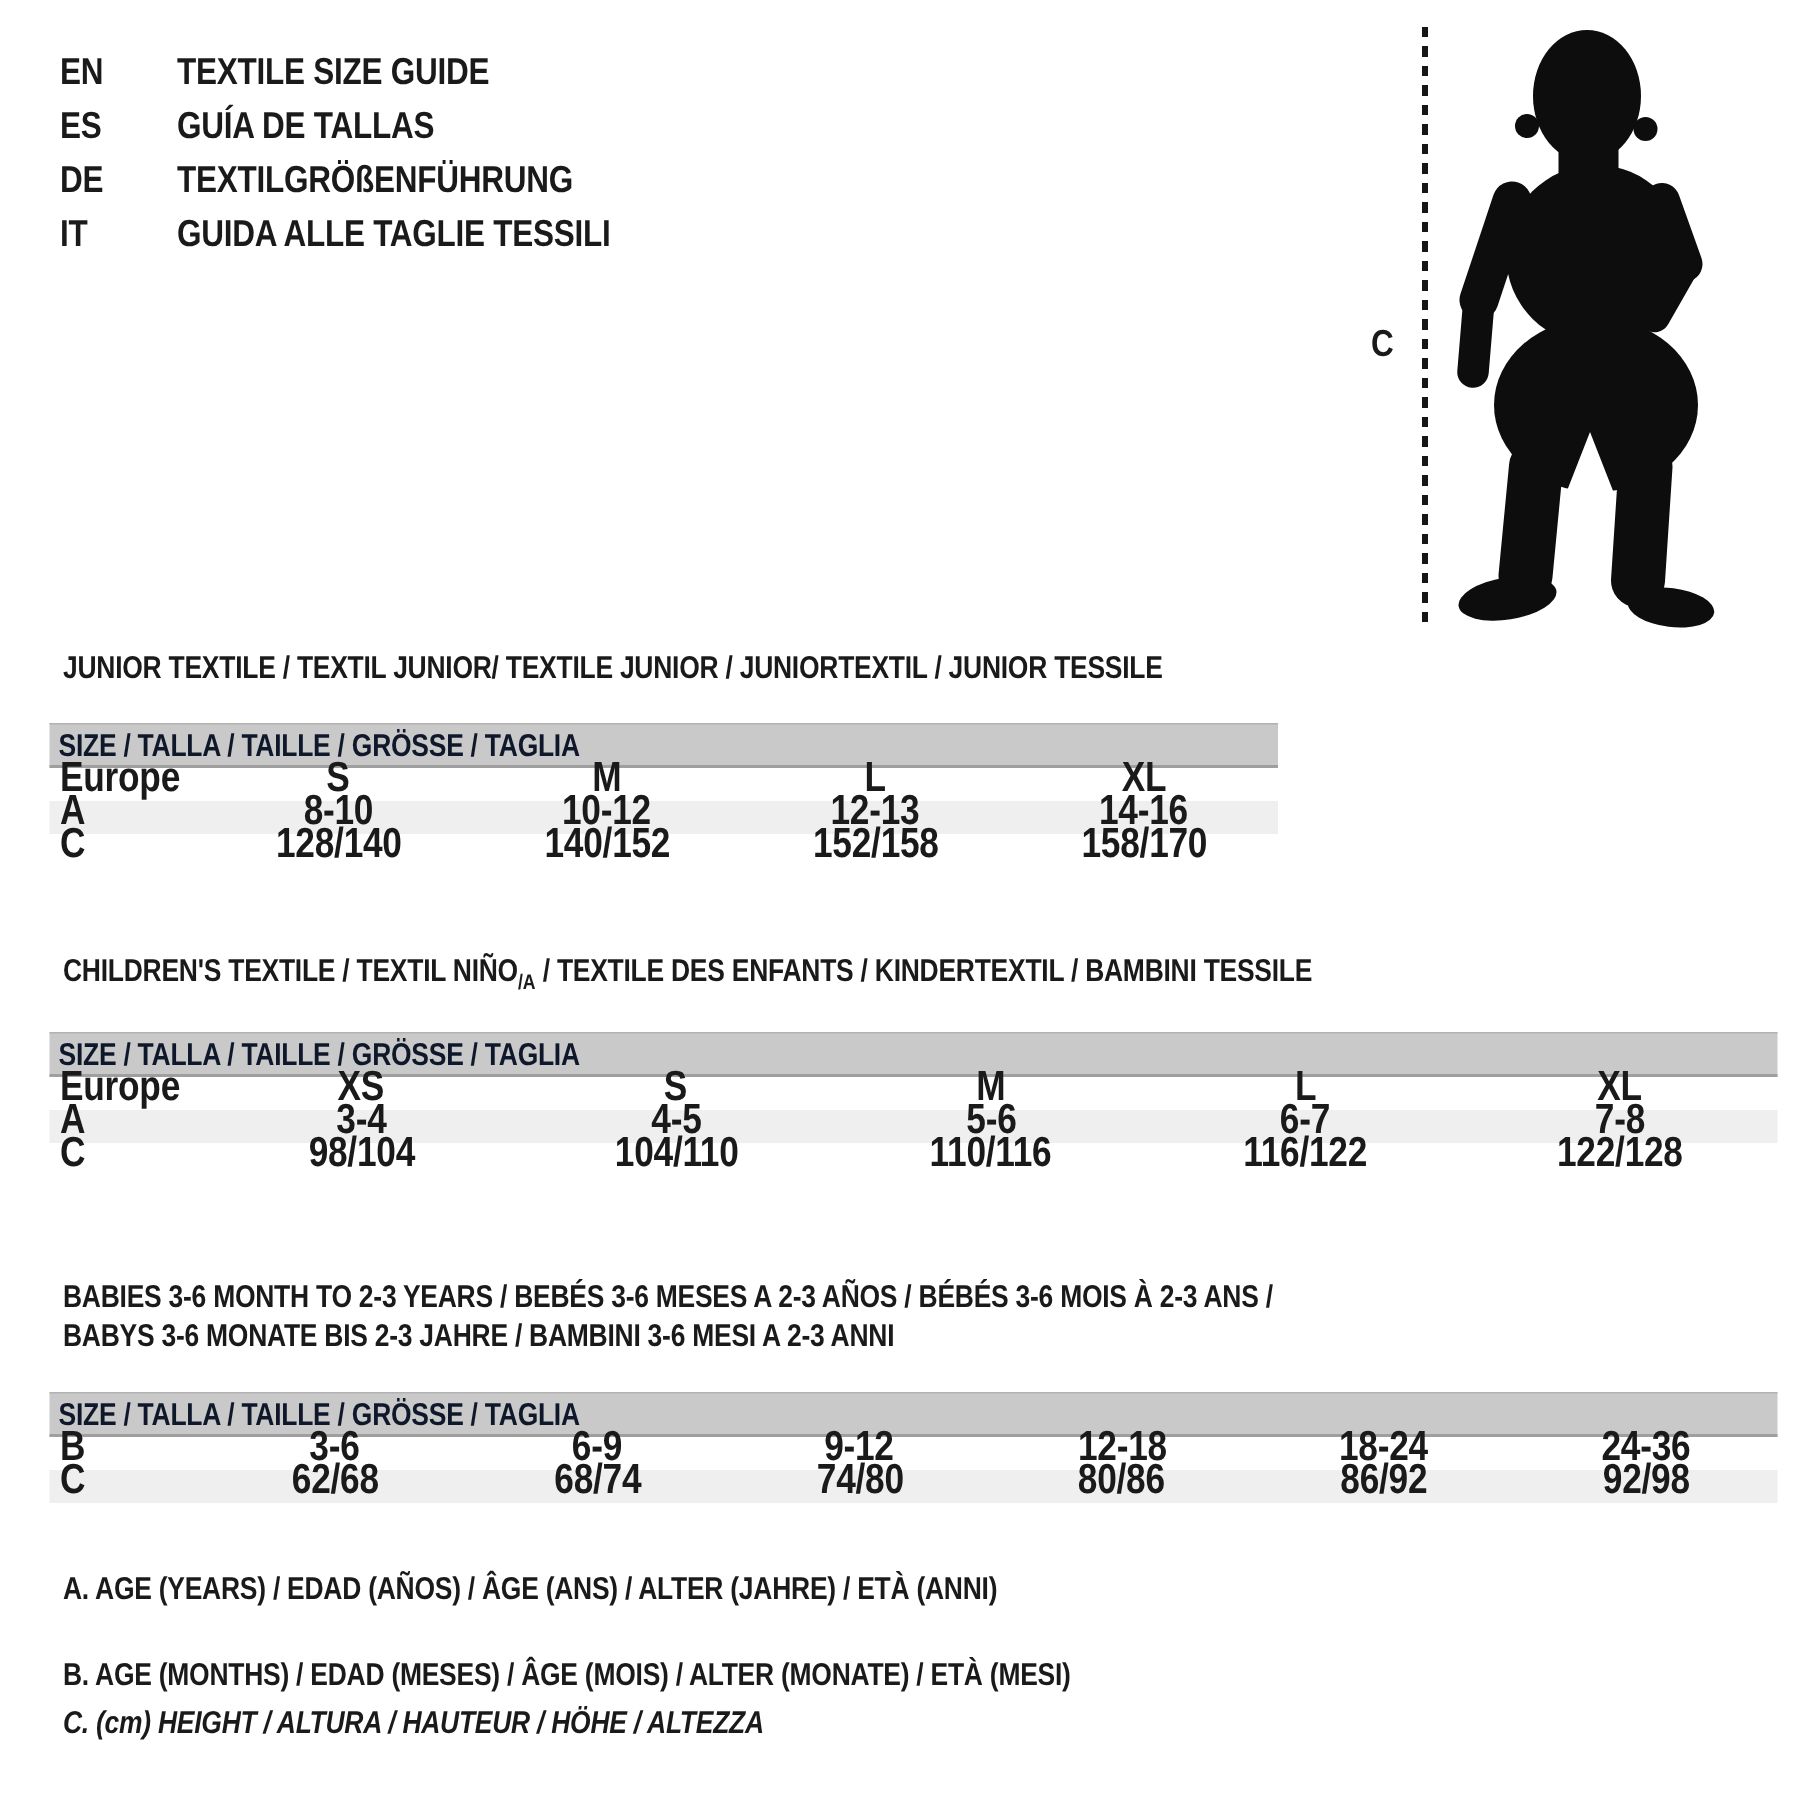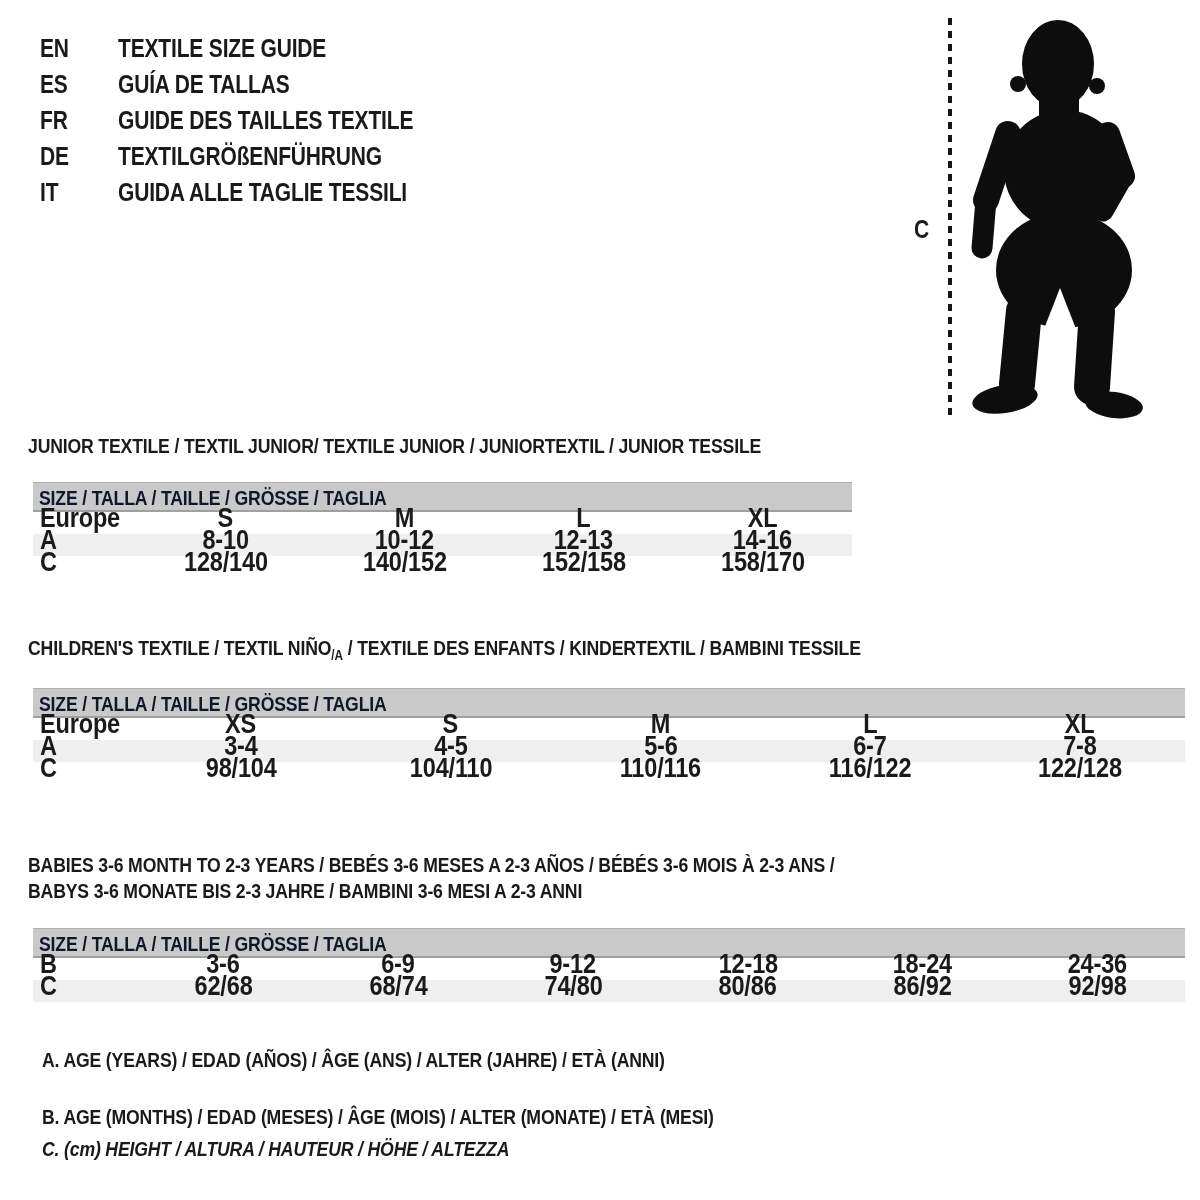--- a/index.html
+++ b/index.html
@@ -20,21 +20,21 @@
 
   
   .measure-line{
     position:absolute;left:948px;top:18px;width:4px;height:397px;
     background:repeating-linear-gradient(to bottom,#161616 0 7px,transparent 7px 13px);
   }
   .measure-label{position:absolute;left:914px;top:215px;font-size:25px;}
   .silhouette{position:absolute;left:960px;top:18px;}
 
   
-  .sec-title{position:absolute;left:28px;font-size:21px;line-height:24px;}
+  .sec-title{position:absolute;left:42px;font-size:21px;line-height:24px;}
   .sub{font-size:14px;vertical-align:-5px;letter-spacing:0;}
 
   
   .table{position:absolute;left:33px;}
   .tband{
     height:30px;line-height:30px;background:#c9c9c9;color:#0f172a;
     border-top:1px solid #b2b2b2;border-bottom:2px solid #9f9f9f;
     box-sizing:border-box;padding-left:6px;font-size:21px;
   }
   .trow{display:flex;height:22px;align-items:flex-end;font-size:28px;}
@@ -53,24 +53,20 @@
   <div class="lang-block">
     <div class="lang-row">
       <span class="lang-code"><span class="cx">EN</span></span>
       <span class="lang-title"><span class="cx">TEXTILE SIZE GUIDE</span></span>
     </div>
     <div class="lang-row">
       <span class="lang-code"><span class="cx">ES</span></span>
       <span class="lang-title"><span class="cx">GUÍA DE TALLAS</span></span>
     </div>
     <div class="lang-row">
-      <span class="lang-code"><span class="cx">FR</span></span>
-      <span class="lang-title"><span class="cx">GUIDE DES TAILLES TEXTILE</span></span>
-    </div>
-    <div class="lang-row">
       <span class="lang-code"><span class="cx">DE</span></span>
       <span class="lang-title"><span class="cx">TEXTILGRÖßENFÜHRUNG</span></span>
     </div>
     <div class="lang-row">
       <span class="lang-code"><span class="cx">IT</span></span>
       <span class="lang-title"><span class="cx">GUIDA ALLE TAGLIE TESSILI</span></span>
     </div>
   </div>
 
   <div class="measure-line"></div>

